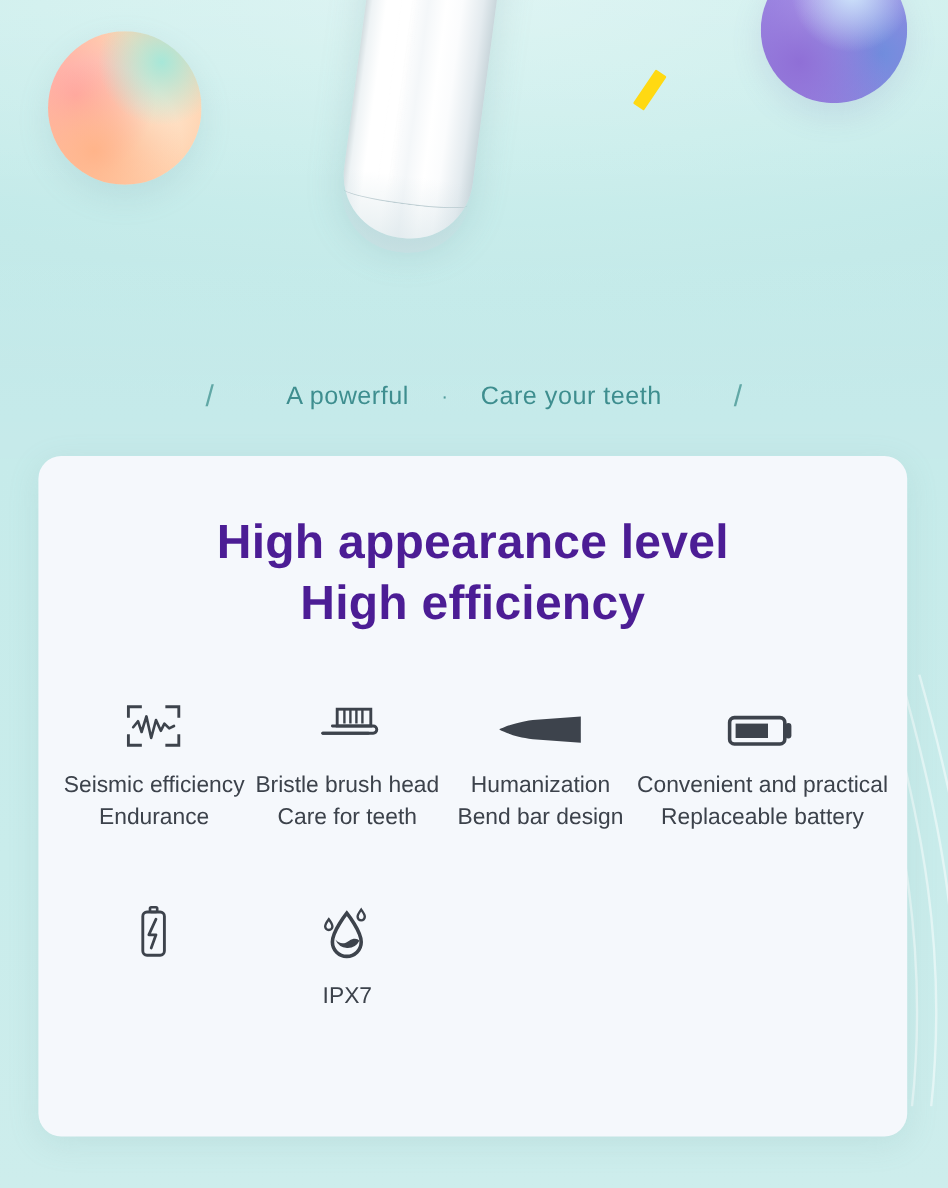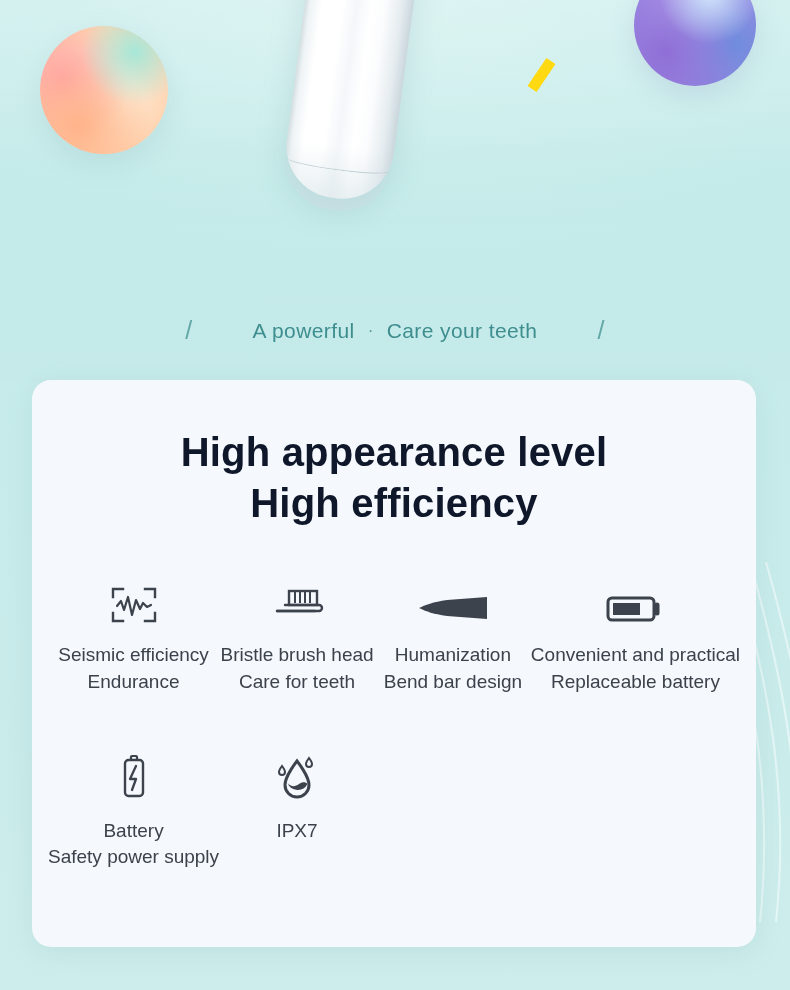--- a/index.html
+++ b/index.html
@@ -82,41 +82,41 @@
     background:linear-gradient(180deg, rgba(255,255,255,0) 0%, rgba(205,221,226,.55) 100%);
   }
 
   
   .tagline{
     position:absolute; left:0; top:316px; width:790px;
     display:flex; align-items:center; justify-content:center; gap:60px;
     color:#3e8e8f; font-size:21px; letter-spacing:.4px;
   }
   .slash{ color:#61a8a6; font-size:25px; font-weight:300; }
-  .tagline-mid{ display:flex; align-items:center; gap:13px; }
+  .tagline-mid{ display:flex; align-items:center; gap:27px; }
   .dot-sep{ font-size:17px; opacity:.85; }
 
   
   .lower{
     position:absolute; left:0; top:382px; width:790px; height:608px;
     background:linear-gradient(180deg,#c6ebea 0%, #c9eceb 55%, #cdedec 100%);
     overflow:hidden;
   }
   .arcs{ position:absolute; right:-30px; top:180px; width:180px; height:360px; opacity:.9; }
 
   
   .card{
     position:absolute; left:32px; top:380px; width:724px; height:567px;
     background:#f5f8fc; border-radius:19px;
     box-shadow:0 6px 26px rgba(120,165,170,.16);
     overflow:hidden;
   }
   .card-title{
     margin-top:47px; text-align:center;
-    color:#0f172a; font-weight:bold; font-size:40px; line-height:1.28;
+    color:#4c1d95; font-weight:bold; font-size:40px; line-height:1.28;
     letter-spacing:.2px;
   }
   .card-title .line2{ display:block; }
 
   .grid{
     margin-top:42px; padding:0 16px;
     display:grid; grid-template-columns:repeat(4,1fr); row-gap:52px;
   }
   .feature{ display:flex; flex-direction:column; align-items:center; }
   .feat-icon{
@@ -233,24 +233,20 @@
     </div>
 
     <div class="feature">
       <div class="feat-icon">
         <svg width="34" height="48" viewBox="0 0 34 48" fill="none">
           <rect x="8" y="7" width="18" height="36" rx="3.5" stroke="#3d434c" stroke-width="2.4"></rect>
           <rect x="14" y="3" width="6" height="4" rx="1" stroke="#3d434c" stroke-width="2.2"></rect>
           <path d="M19 13 L13 26 H19 L15 37" stroke="#3d434c" stroke-width="2.3" stroke-linejoin="round" stroke-linecap="round" fill="none"></path>
         </svg>
       </div>
-      <div class="feat-text">
-        <span>Battery</span>
-        <span class="l2">Safety power supply</span>
-      </div>
     </div>
 
     <div class="feature">
       <div class="feat-icon">
         <svg width="46" height="48" viewBox="0 0 46 48" fill="none">
           <path d="M23 8 C23 8 35 23 35 32 A12 12 0 0 1 11 32 C11 23 23 8 23 8 Z" stroke="#3d434c" stroke-width="3" fill="none"></path>
           <path d="M13.5 30 C17 34 21 34 25 31 C28.5 28.5 32 29 33.5 31 A11 11 0 0 1 13.5 30 Z" fill="#3d434c"></path>
           <path d="M8 13 C8 13 11 17 11 19 A3 3 0 0 1 5 19 C5 17 8 13 8 13 Z" stroke="#3d434c" stroke-width="2" fill="none"></path>
           <path d="M35 5 C35 5 38 9 38 11 A3 3 0 0 1 32 11 C32 9 35 5 35 5 Z" stroke="#3d434c" stroke-width="2" fill="none"></path>
         </svg>

